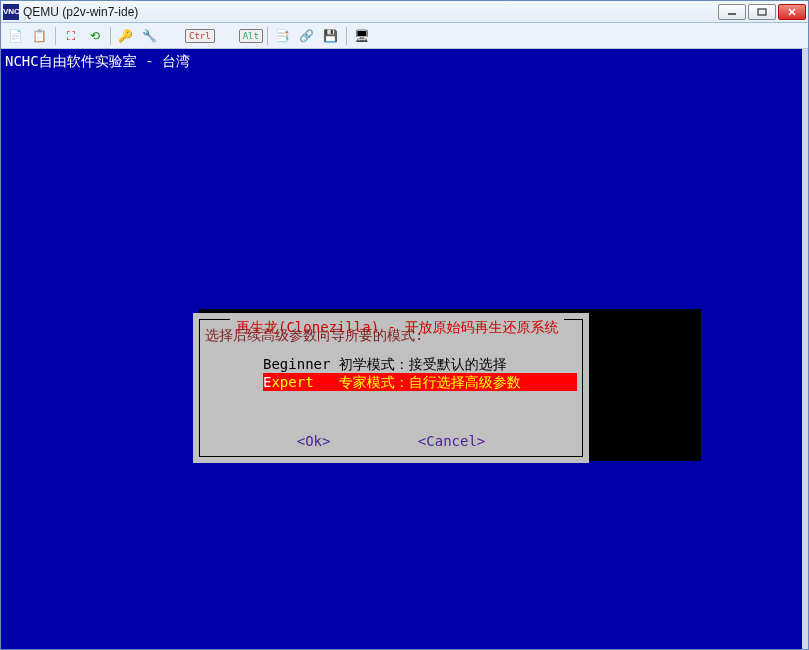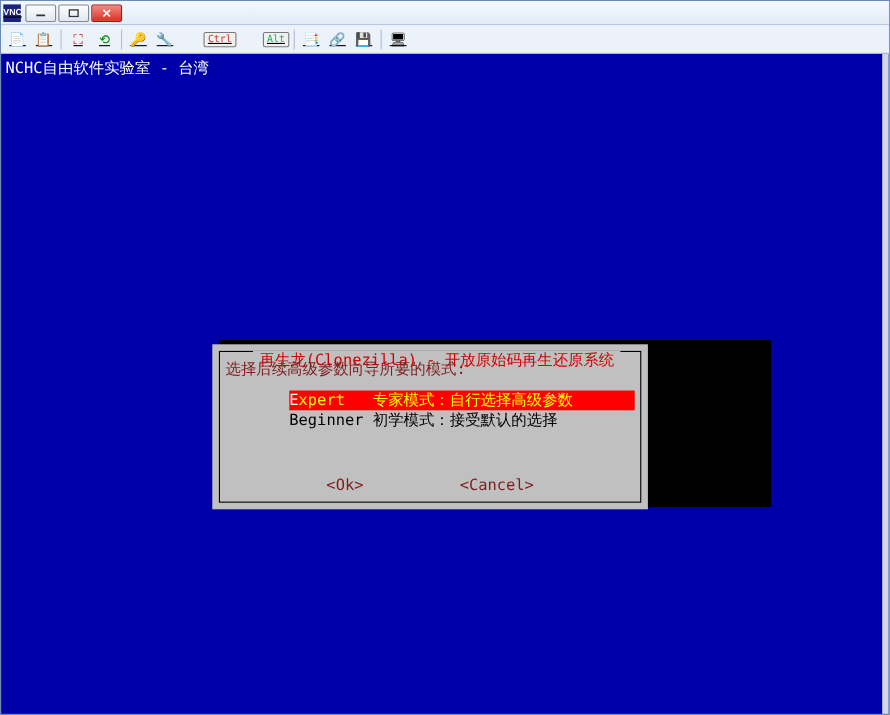--- a/index.html
+++ b/index.html
@@ -10,21 +10,20 @@
     height: 650px;
     overflow: hidden;
   }
   .window {
     border: 1px solid #6a8bb8;
     background: #fff;
     width: 809px;
     height: 650px;
     display: flex;
     flex-direction: column;
-    text-decoration: underline;
   }
   .titlebar {
     height: 22px;
     background: linear-gradient(to bottom, #f4f8fd 0%, #e2ecf7 100%);
     display: flex;
     align-items: center;
     padding: 0 2px;
     border-bottom: 1px solid #a9bcd6;
   }
   .app-icon {
@@ -170,38 +169,39 @@
   .buttons {
     position: absolute;
     bottom: 14px;
     left: 0; right: 0;
     display: flex;
     justify-content: space-around;
     padding: 0 60px;
   }
   .dbtn {
     font-size: 14px;
-    color: #7f1d1d;
+    color: #4c1d95;
     cursor: pointer;
     font-family: inherit;
   }
   .scrollbar-v {
     position: absolute;
     right: 0; top: 0; bottom: 0;
     width: 6px;
     background: #d0d8e4;
   }
 </style>
 </head>
 <body>
 
 <div class="window">
 
   <div class="titlebar">
     <div class="app-icon">VNC</div>
+    <div class="title-text">QEMU (p2v-win7-ide)</div>
     <div class="winbtns">
       <div class="winbtn">
         <svg width="10" height="8">
             <line x1="1" y1="6" x2="9" y2="6" stroke="#333" stroke-width="1.5"></line>
           </svg>
       </div>
       <div class="winbtn">
         <svg width="10" height="8">
             <rect x="1" y="1" width="8" height="6" fill="none" stroke="#333" stroke-width="1.2"></rect>
           </svg>
@@ -258,22 +258,22 @@
     <div class="top-label">NCHC自由软件实验室 - 台湾</div>
 
     <div class="dialog-shadow"></div>
     <div class="dialog">
       <div class="dialog-border">
         <div class="dialog-title">再生龙(Clonezilla) - 开放原始码再生还原系统</div>
       </div>
       <div class="dialog-body">
         <div class="prompt">选择后续高级参数向导所要的模式:</div>
         <div class="options" id="options">
+            <div class="opt-row"><span class="hotkey">B</span><span>eginner 初学模式：接受默认的选择</span></div>
             <div class="opt-row selected"><span class="hotkey">E</span><span>xpert   专家模式：自行选择高级参数</span></div>
-            <div class="opt-row"><span class="hotkey">B</span><span>eginner 初学模式：接受默认的选择</span></div>
           </div>
       </div>
       <div class="buttons">
         <span class="dbtn">&lt;Ok&gt;</span>
         <span class="dbtn">&lt;Cancel&gt;</span>
       </div>
     </div>
 
     <div class="scrollbar-v"></div>
   </div>

